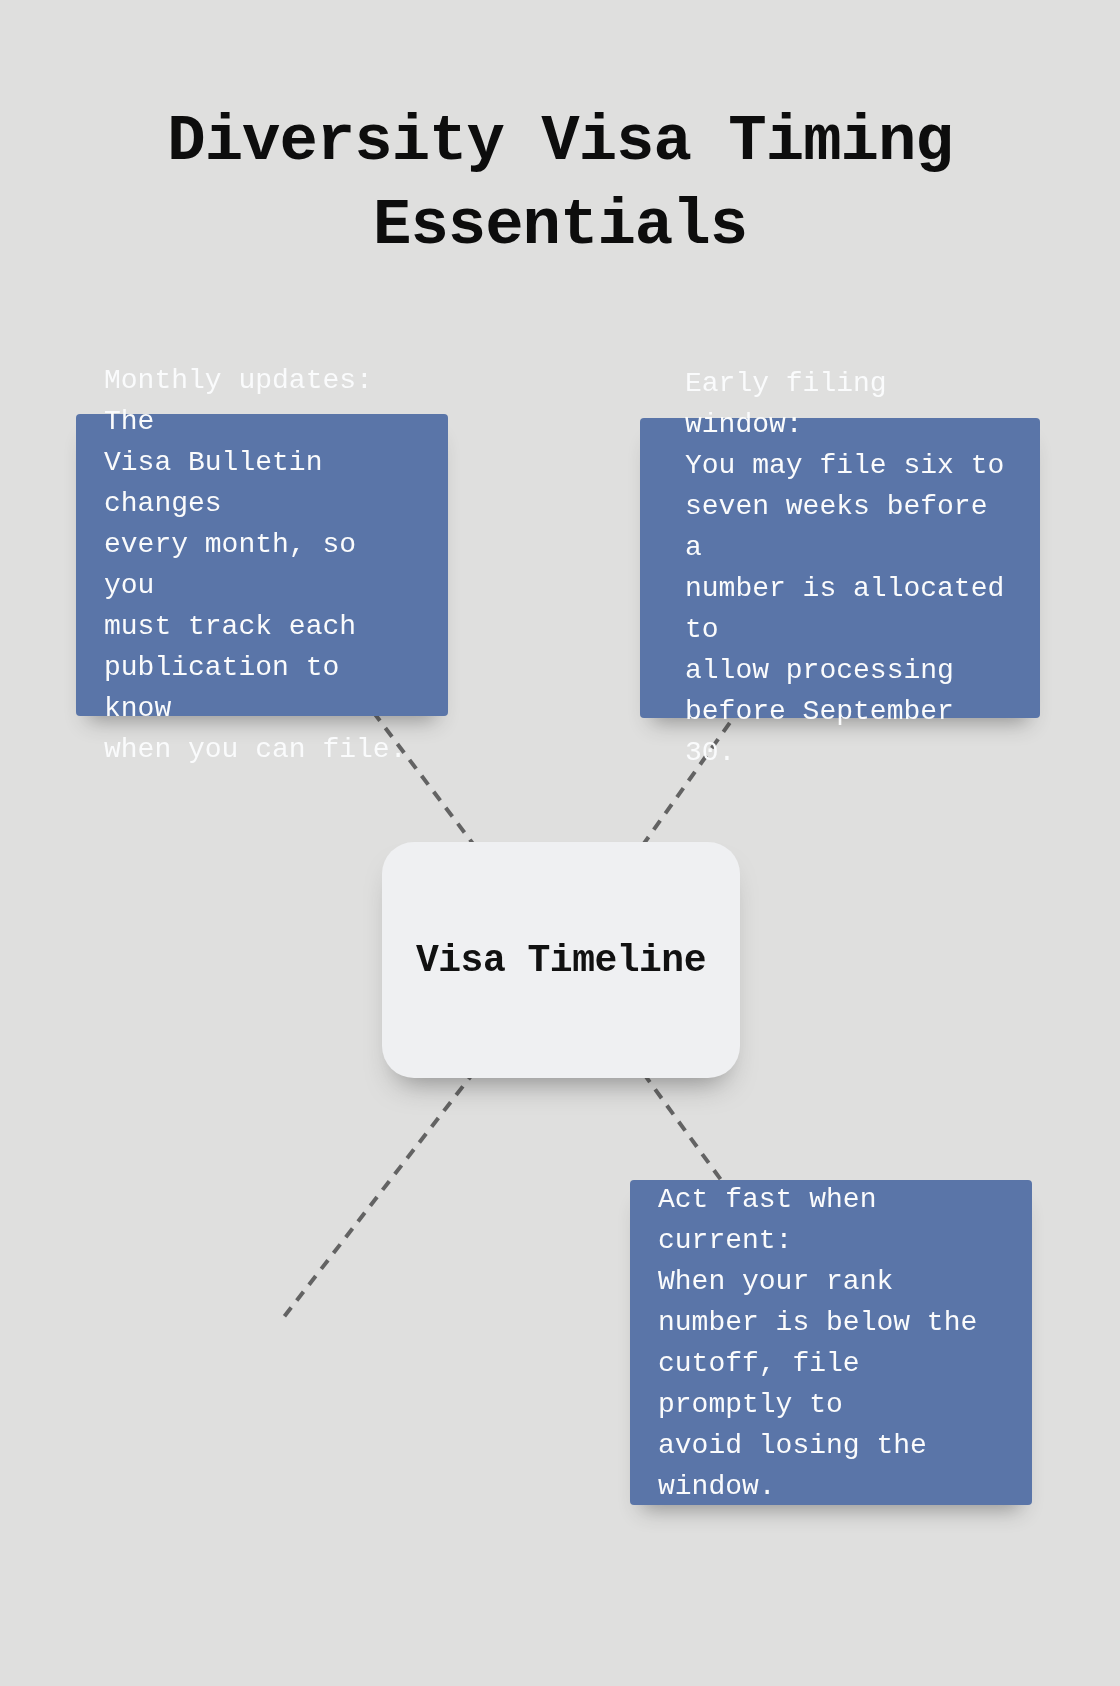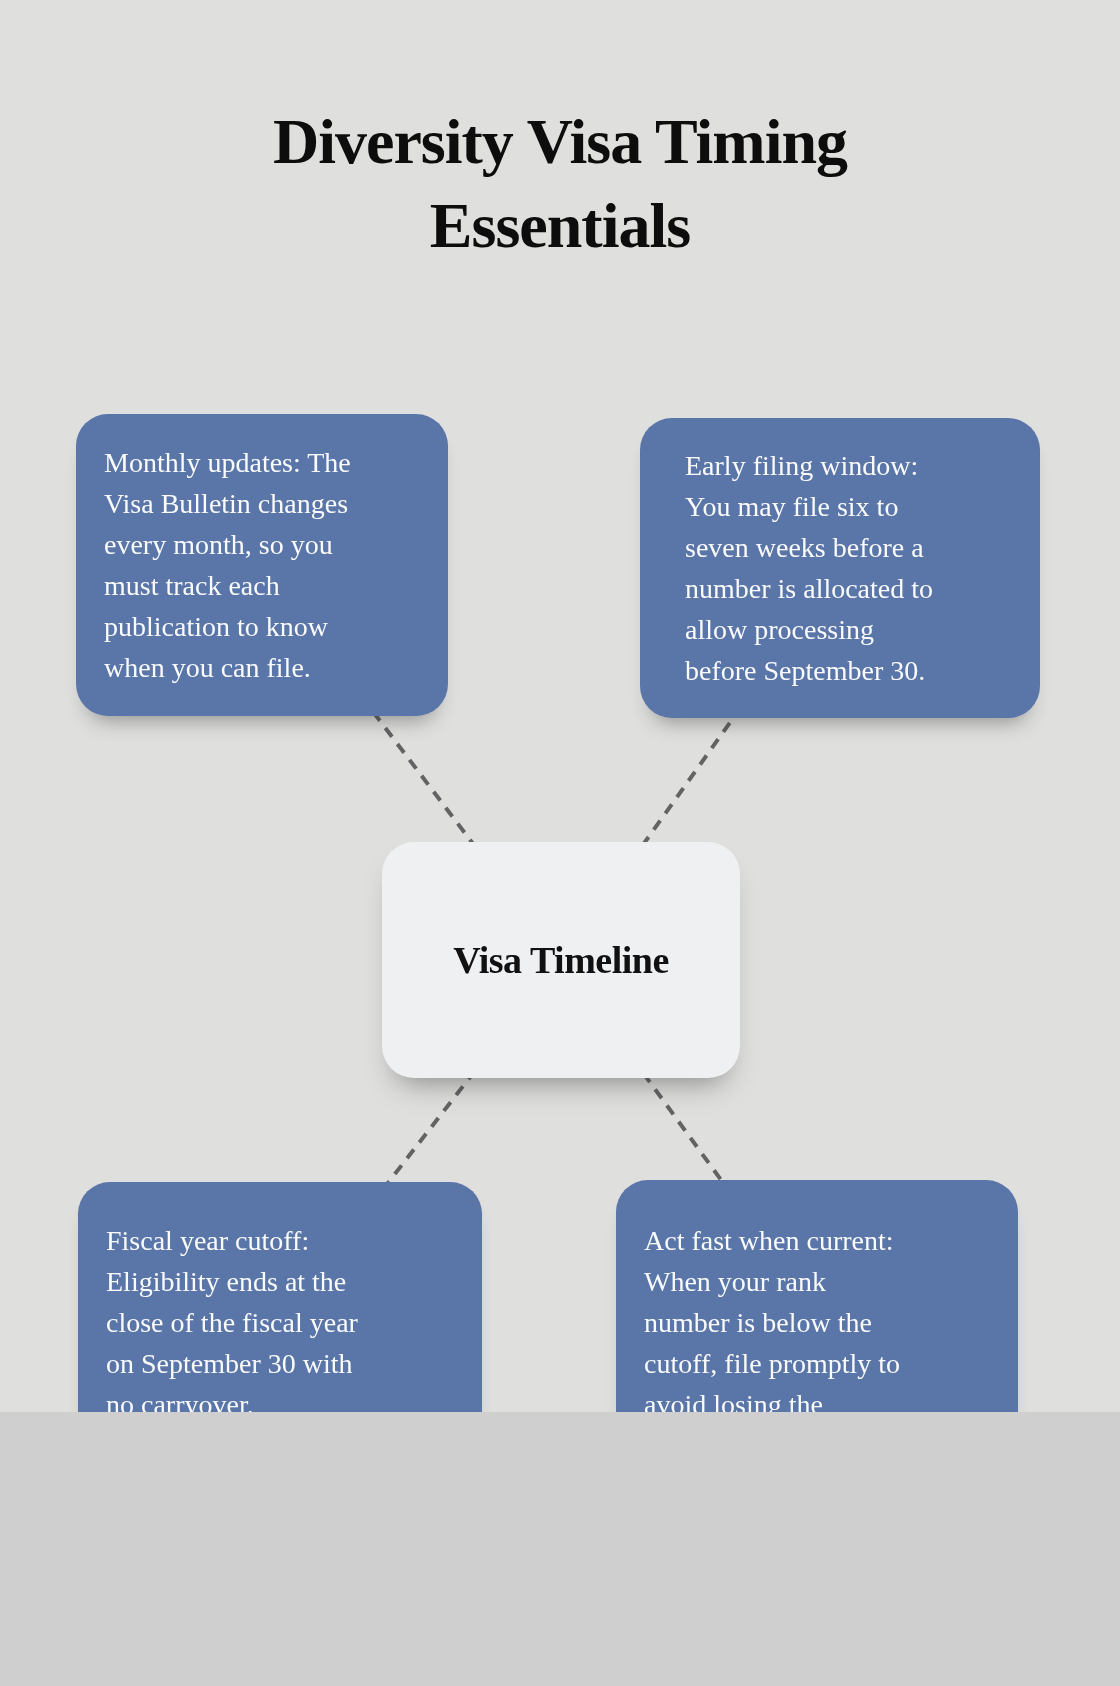--- a/index.html
+++ b/index.html
@@ -3,24 +3,24 @@
 <meta charset="utf-8">
 <style>
   html, body {
     margin: 0;
     padding: 0;
     background: #cfcfcf;
   }
   .canvas {
     position: relative;
     width: 1120px;
-    height: 1412px;
+    height: 1686px;
     background: var(--page-bg, #dfdfde);
     overflow: hidden;
-    font-family: Liberation Serif, serif;
+    font-family: Liberation Mono, monospace;
   }
   .page-title {
     position: absolute;
     top: 100px;
     left: 0;
     width: 1120px;
     margin: 0;
     text-align: center;
     font-size: 64px;
     line-height: 84px;
@@ -40,36 +40,36 @@
   .connectors line {
     stroke: var(--connector, #636363);
     stroke-width: 4;
     stroke-dasharray: 11 9;
   }
   .card {
     position: absolute;
     z-index: 1;
     box-sizing: border-box;
     background: var(--card-bg, #5a75a8);
-    border-radius: 32px;
+    border-radius: 4px;
     box-shadow: 0 16px 20px -12px rgba(50, 50, 50, 0.45);
     display: flex;
     align-items: center;
     padding: 24px 28px;
   }
   .card .card-text {
     color: var(--card-text, #fafbfc);
     font-size: 28px;
     line-height: 41px;
     white-space: pre-line;
   }
   .card.tl { left: 76px;  top: 414px;  width: 372px; height: 302px; }
   .card.tr { left: 640px; top: 418px;  width: 400px; height: 300px; padding-left: 45px; }
   .card.bl { left: 78px;  top: 1182px; width: 404px; height: 280px; }
-  .card.br { left: 616px; top: 1180px; width: 402px; height: 325px; }
+  .card.br { left: 630px; top: 1180px; width: 402px; height: 325px; }
   .center-node {
     position: absolute;
     z-index: 1;
     left: 382px;
     top: 842px;
     width: 358px;
     height: 236px;
     box-sizing: border-box;
     background: var(--center-bg, #eff0f2);
     border-radius: 32px;
@@ -115,27 +115,20 @@
 seven weeks before a
 number is allocated to
 allow processing
 before September 30.</span>
   </div>
 
   <div class="center-node">
     <span class="center-label">Visa Timeline</span>
   </div>
 
-  <div class="card bl">
-    <span class="card-text">Fiscal year cutoff:
-Eligibility ends at the
-close of the fiscal year
-on September 30 with
-no carryover.</span>
-  </div>
 
   <div class="card br">
     <span class="card-text">Act fast when current:
 When your rank
 number is below the
 cutoff, file promptly to
 avoid losing the
 window.</span>
   </div>
 

